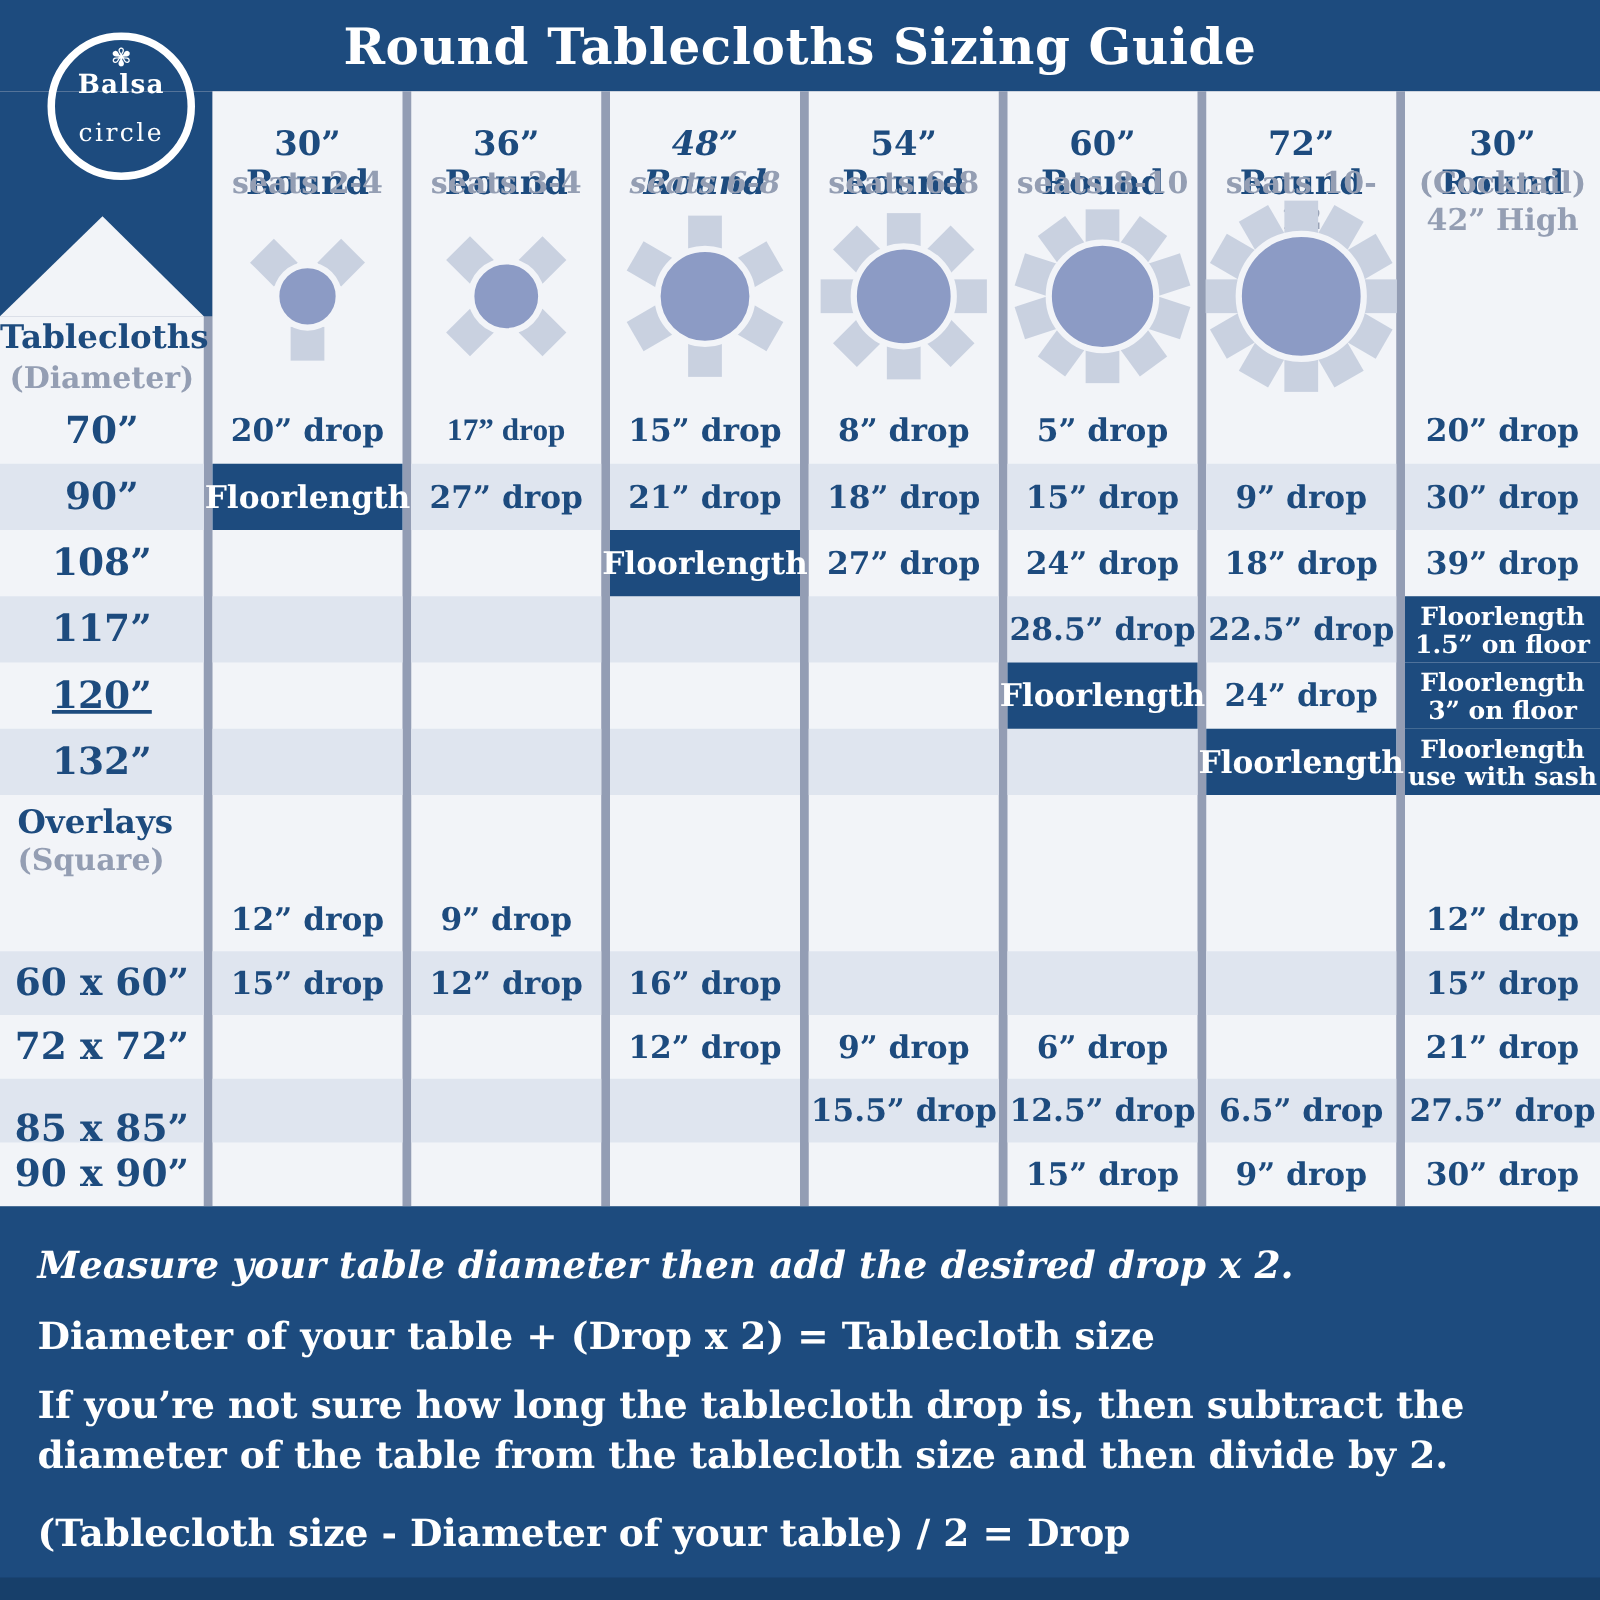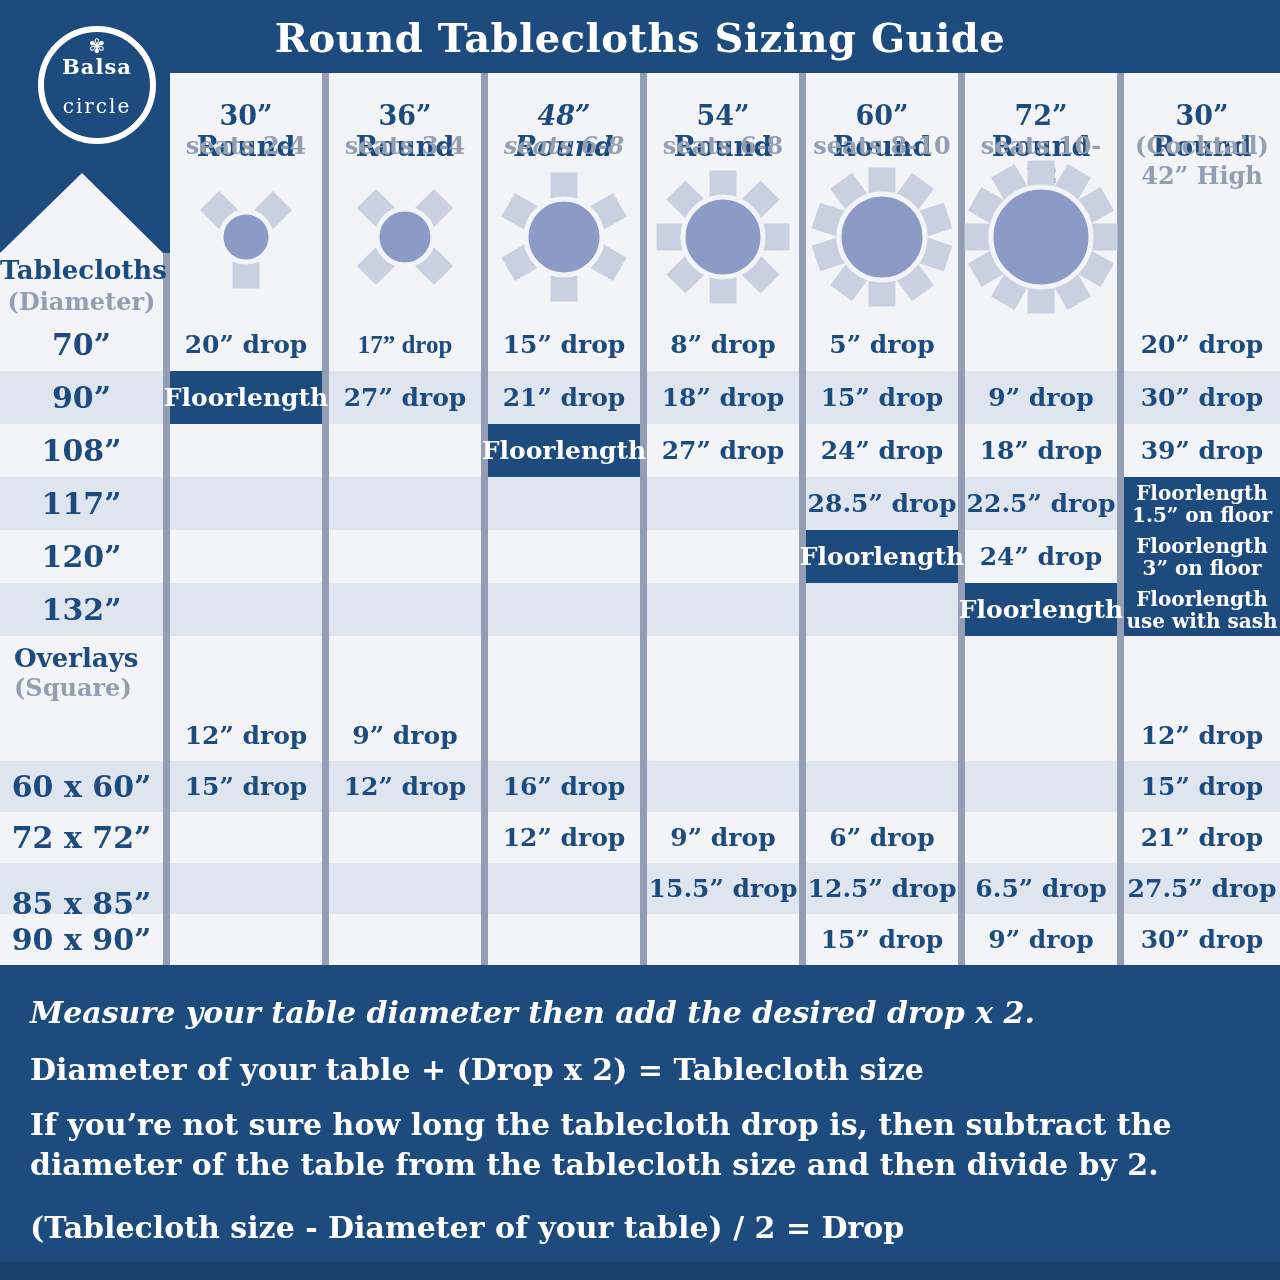--- a/index.html
+++ b/index.html
@@ -71,21 +71,21 @@
       <div class="sec-sub leftal" style="top:600px">(Square)</div>
     <div class="stripe" style="top: 298px; height: 53px;"></div>
         <div class="stripe" style="top: 404px; height: 53px;"></div>
         <div class="stripe" style="top: 510px; height: 53px;"></div>
         <div class="stripe" style="top: 688px; height: 51px;"></div>
         <div class="stripe" style="top: 790px; height: 51px;"></div>
         <div class="rowlab" style="top: 245px; height: 53px;">70”</div>
         <div class="rowlab" style="top: 298px; height: 53px;">90”</div>
         <div class="rowlab" style="top: 351px; height: 53px;">108”</div>
         <div class="rowlab" style="top: 404px; height: 53px;">117”</div>
-        <div class="rowlab" style="top: 457px; height: 53px;">120”</div>
+        <div class="rowlab" style="top: 457px; height: 53px; text-decoration: underline;">120”</div>
         <div class="rowlab" style="top: 510px; height: 53px;">132”</div>
         <div class="rowlab" style="top: 688px; height: 51px;">60 x 60”</div>
         <div class="rowlab" style="top: 739px; height: 51px;">72 x 72”</div>
         <div class="rowlab" style="top: 807px; height: 46px;">85 x 85”</div>
         <div class="rowlab" style="top: 841px; height: 51px;">90 x 90”</div>
       </div>
     <div class="triangle"></div>
   <div class="panel" style="left: 170px; width: 152px;">
         <div class="stripe" style="top: 298px; height: 53px;"></div>
         <div class="stripe" style="top: 404px; height: 53px;"></div>

